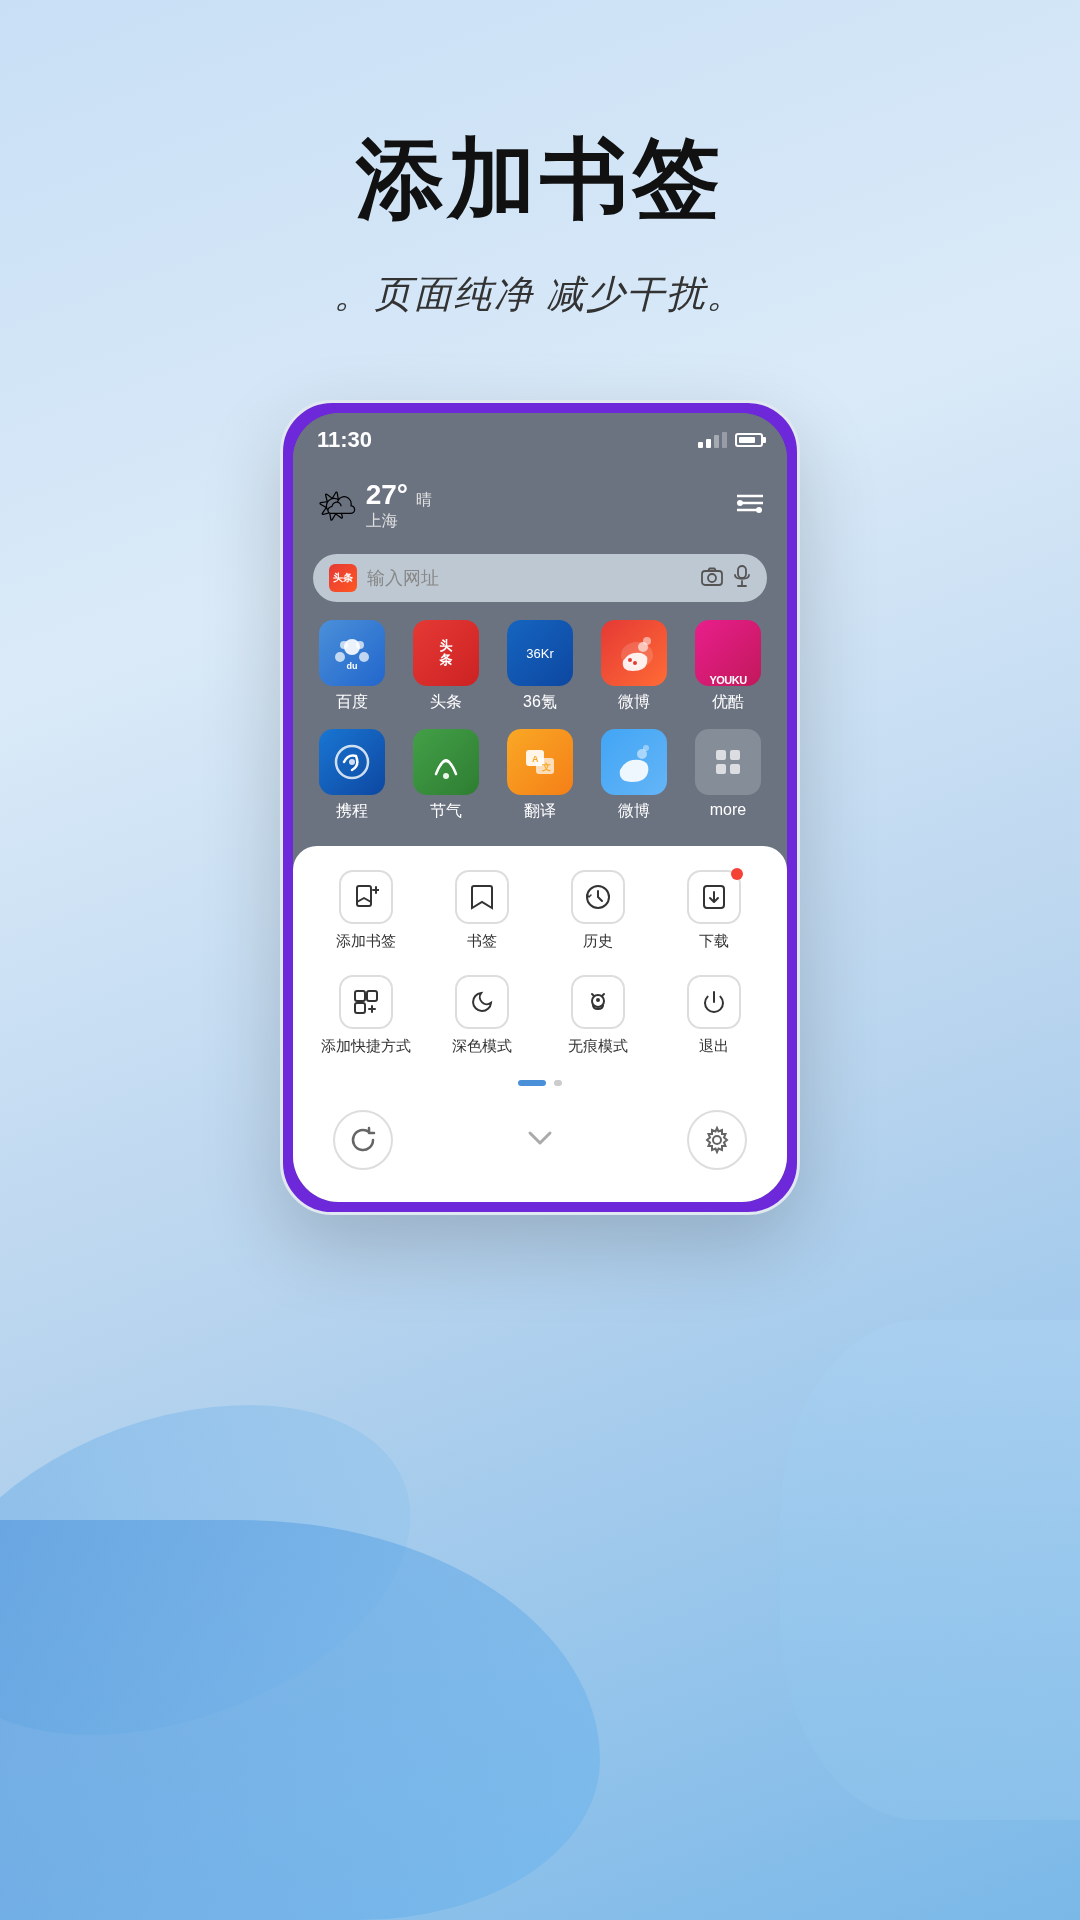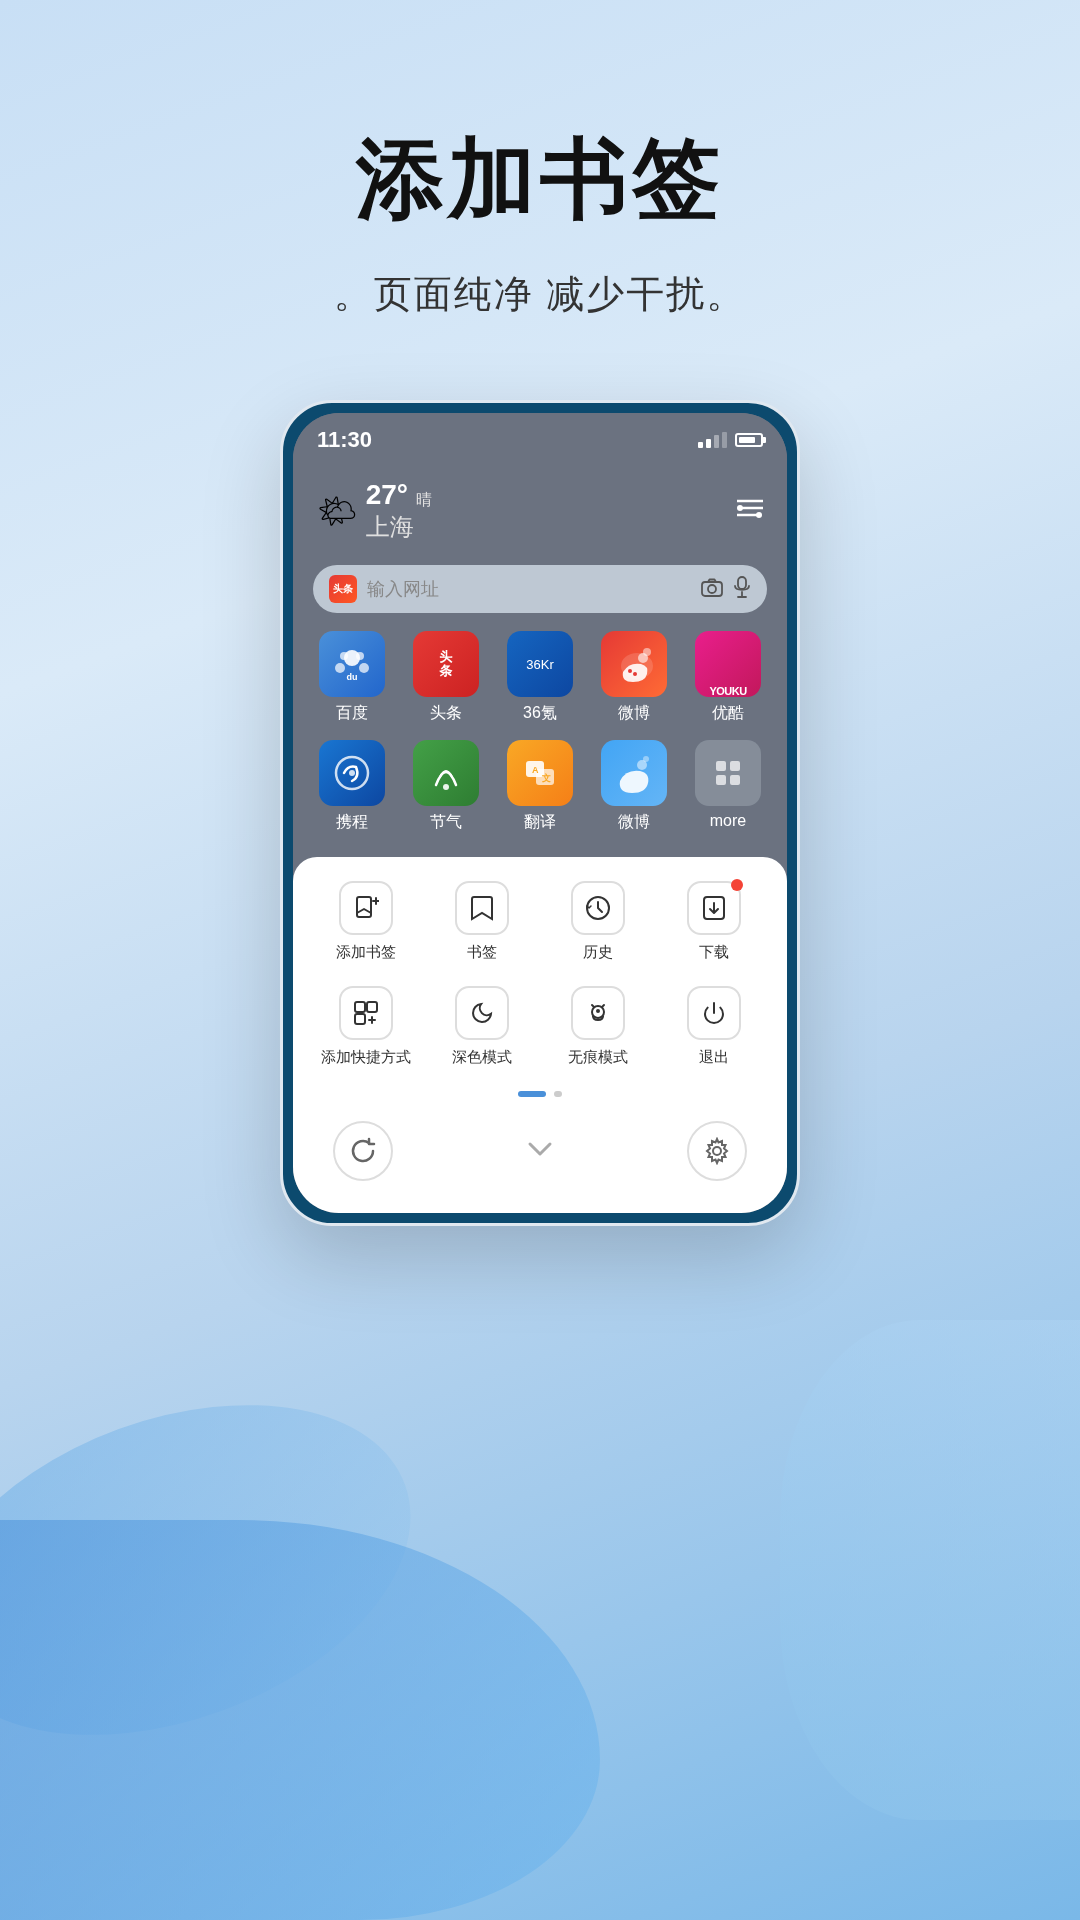--- a/index.html
+++ b/index.html
@@ -64,27 +64,28 @@
       color: #111;
       letter-spacing: 4px;
       text-align: center;
     }
     .subtitle {
       margin-top: 30px;
       font-size: 38px;
       color: #333;
       text-align: center;
       letter-spacing: 2px;
+      font-style: italic;
     }
 
     
     .phone-mockup {
       margin-top: 80px;
       width: 520px;
-      background: #0c4a6e;
+      background: #6d28d9;
       border-radius: 52px;
       box-shadow: 0 30px 80px rgba(0,0,0,0.18);
       overflow: hidden;
       border: 3px solid #e0e8f0;
     }
 
     
     .phone-screen {
       background: #6b7280;
       border-radius: 46px;
@@ -173,21 +174,21 @@
       font-size: 28px;
       font-weight: 600;
       color: #fff;
     }
     .weather-label {
       font-size: 16px;
       color: #e0e0e0;
       margin-left: 4px;
     }
     .weather-city {
-      font-size: 24px;
+      font-size: 16px;
       color: #e0e0e0;
     }
     .weather-info-col {
       display: flex;
       flex-direction: column;
       align-items: flex-start;
     }
 
     
     .search-bar {

